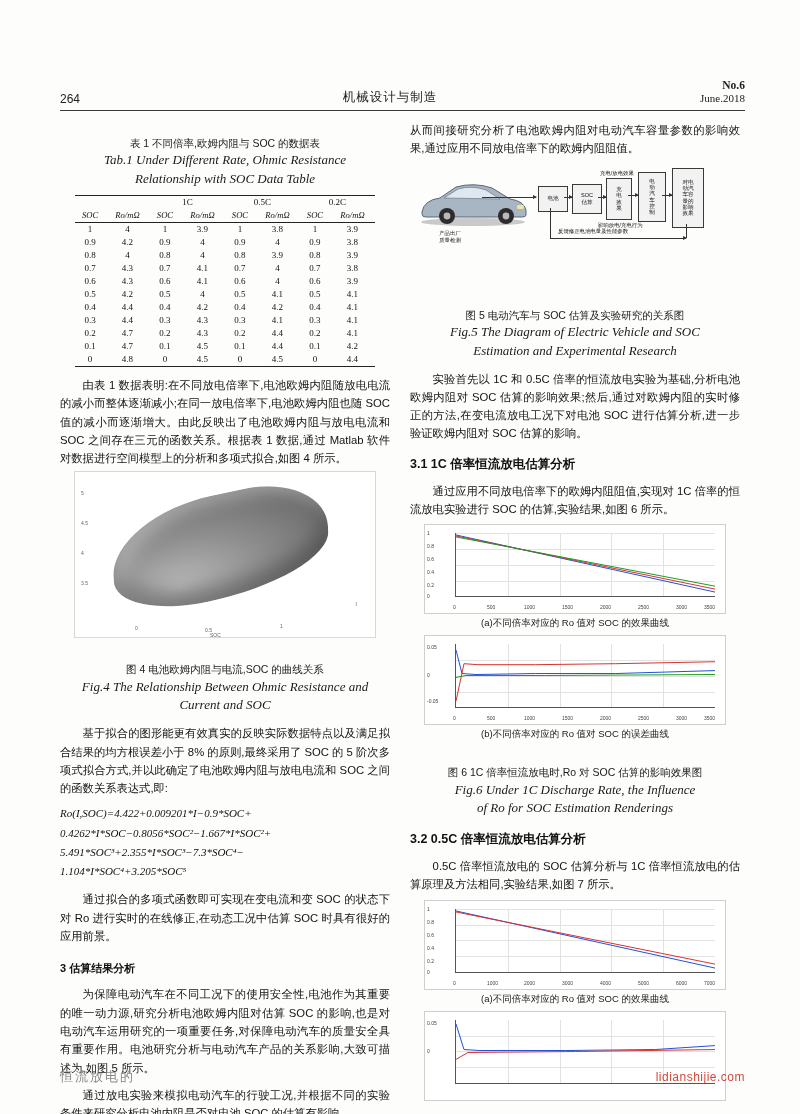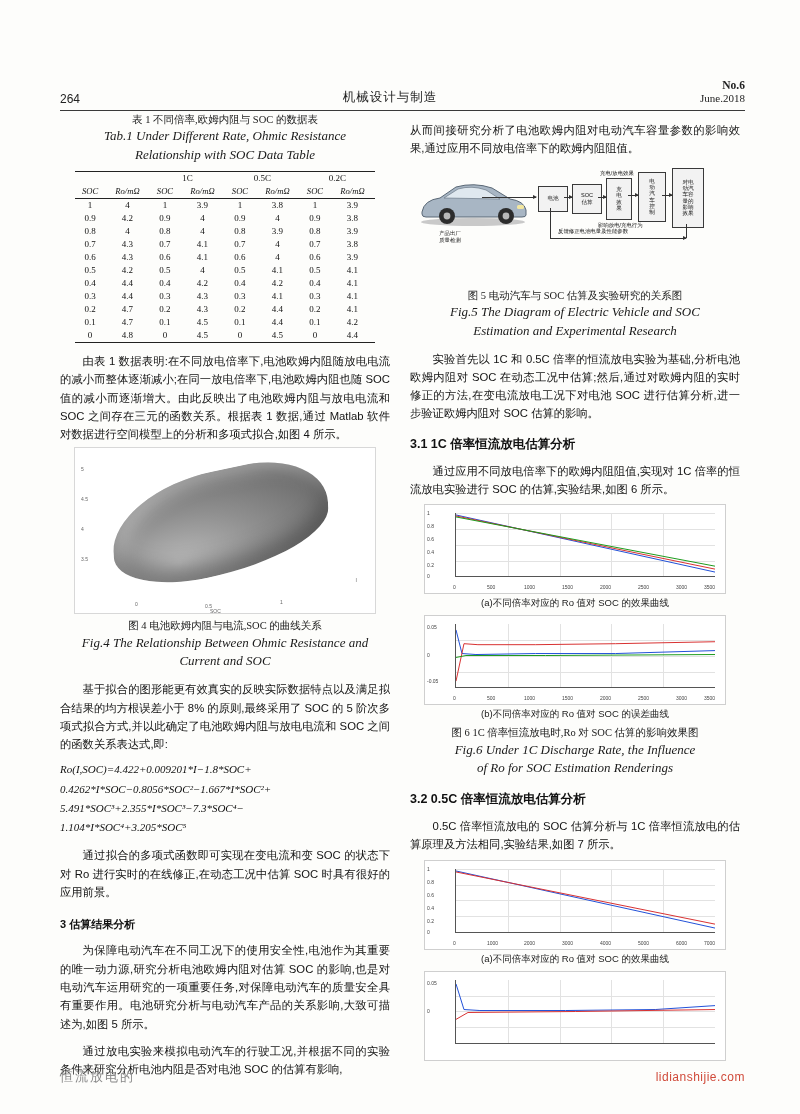--- a/index.html
+++ b/index.html
@@ -28,21 +28,21 @@
   .hdr .iss b{display:block;font-weight:bold;font-size:11.5px;}
 
   
   .col{position:absolute;top:112px;width:330px;}
   .colL{left:60px;}
   .colR{left:410px;}
 
   .cap{
     text-align:center;font-size:10.5px;line-height:1.45;color:#1a1a1a;
   }
-  .cap .cn{font-family:Liberation Serif, serif;font-size:10.5px;}
+  .cap .cn{font-family:Liberation Sans, sans-serif;font-size:10.5px;margin-top:24px;}
   .cap .en{font-style:italic;font-family:"Liberation Serif",serif;font-size:13px;}
 
   table.data{
     border-collapse:collapse;width:300px;margin:6px auto 4px auto;
     font-size:9px;font-family:"Liberation Serif",serif;color:#111;
   }
   table.data th, table.data td{
     text-align:center;padding:1.5px 0;font-weight:normal;
   }
   table.data tr.rate th{font-size:9px;}
@@ -290,21 +290,21 @@
       <div class="tick" style="left:135px;bottom:-1px;">SOC</div>
     </div>
     <div class="cap capfig">
       <div class="cn">图 4 电池欧姆内阻与电流,SOC 的曲线关系</div>
       <div class="en">Fig.4 The Relationship Between Ohmic Resistance and Current and SOC</div>
     </div>
 
     <p class="body">基于拟合的图形能更有效真实的反映实际数据特点以及满足拟合结果的均方根误差小于 8% 的原则,最终采用了 SOC 的 5 阶次多项式拟合方式,并以此确定了电池欧姆内阻与放电电流和 SOC 之间的函数关系表达式,即:</p>
 
     <div class="formula">
-      <div>Ro(I,SOC)=4.422+0.009201*I−1.8*SOC+</div>
+      <div>Ro(I,SOC)=4.422+0.009201*I−0.9*SOC+</div>
       <div>0.4262*I*SOC−0.8056*SOC²−1.667*I*SOC²+</div>
       <div>5.491*SOC³+2.355*I*SOC³−7.3*SOC⁴−</div>
       <div>1.104*I*SOC⁴+3.205*SOC⁵</div>
     </div>
 
     <p class="body">通过拟合的多项式函数即可实现在变电流和变 SOC 的状态下对 Ro 进行实时的在线修正,在动态工况中估算 SOC 时具有很好的应用前景。</p>
 
     <h3 class="sec big">3  估算结果分析</h3>
     <p class="body">为保障电动汽车在不同工况下的使用安全性,电池作为其重要的唯一动力源,研究分析电池欧姆内阻对估算 SOC 的影响,也是对电动汽车运用研究的一项重要任务,对保障电动汽车的质量安全具有重要作用。电池研究分析与电动汽车产品的关系影响,大致可描述为,如图 5 所示。</p>
     <p class="body">通过放电实验来模拟电动汽车的行驶工况,并根据不同的实验条件来研究分析电池内阻是否对电池 SOC 的估算有影响,</p>
@@ -348,21 +348,21 @@
       <div class="darrow" style="left:140px;top:74px;width:136px;"></div>
       <div class="dlabel" style="left:148px;top:64px;">反馈修正电池电量及性能参数</div>
     </div>
 
     <div class="cap capfig">
       <div class="cn">图 5 电动汽车与 SOC 估算及实验研究的关系图</div>
       <div class="en">Fig.5 The Diagram of Electric Vehicle and SOC</div>
       <div class="en">Estimation and Experimental Research</div>
     </div>
 
-    <p class="body">实验首先以 1C 和 0.5C 倍率的恒流放电实验为基础,分析电池欧姆内阻对 SOC 在动态工况中估算;然后,通过对欧姆内阻的实时修正的方法,在变电流放电工况下对电池 SOC 进行估算分析,进一步验证欧姆内阻对 SOC 估算的影响。</p>
+    <p class="body">实验首先以 1C 和 0.5C 倍率的恒流放电实验为基础,分析电池欧姆内阻对 SOC 估算的影响效果;然后,通过对欧姆内阻的实时修正的方法,在变电流放电工况下对电池 SOC 进行估算分析,进一步验证欧姆内阻对 SOC 估算的影响。</p>
 
     <h3 class="sec">3.1  1C 倍率恒流放电估算分析</h3>
     <p class="body">通过应用不同放电倍率下的欧姆内阻阻值,实现对 1C 倍率的恒流放电实验进行 SOC 的估算,实验结果,如图 6 所示。</p>
 
     <div class="chart" style="margin-top:6px;">
       <div class="yl" style="top:5px;">1</div>
       <div class="yl" style="top:18px;">0.8</div>
       <div class="yl" style="top:31px;">0.6</div>
       <div class="yl" style="top:44px;">0.4</div>
       <div class="yl" style="top:57px;">0.2</div>

